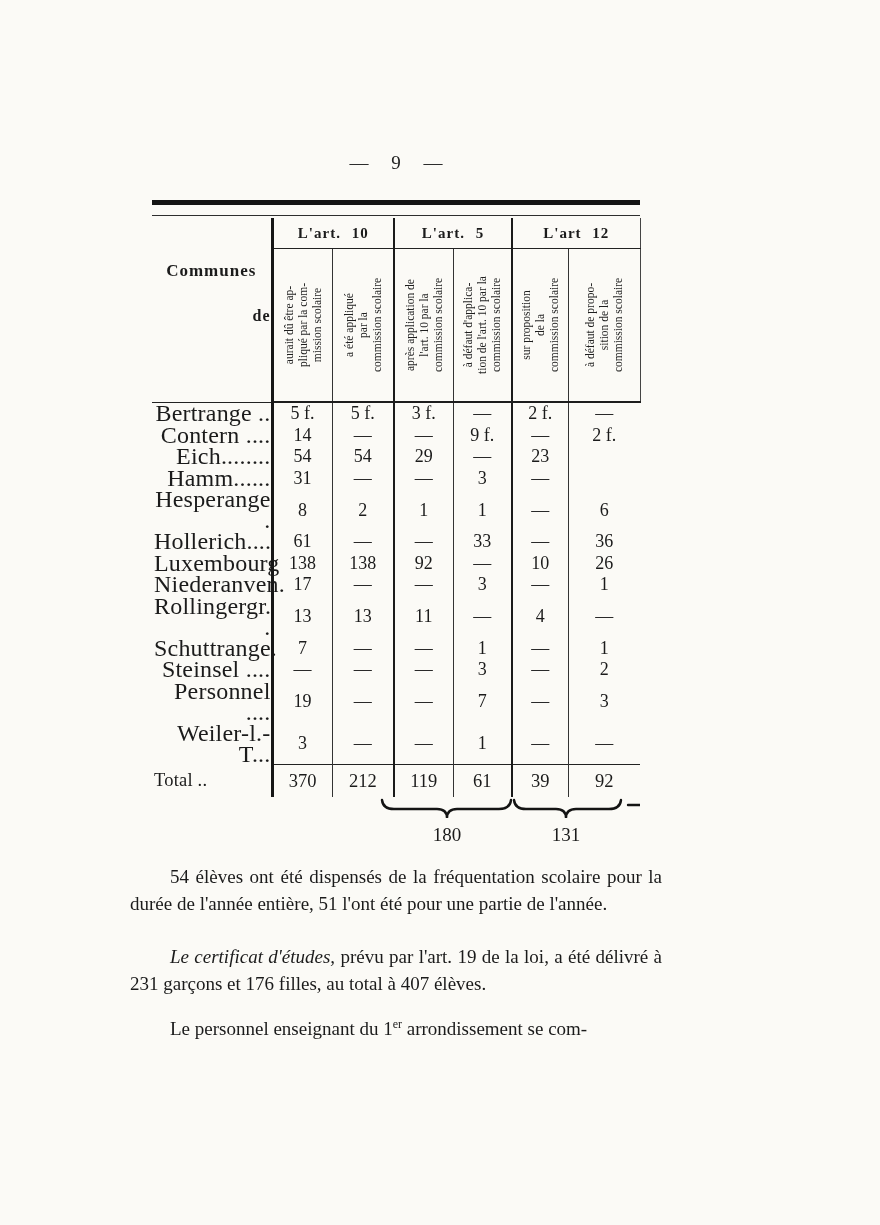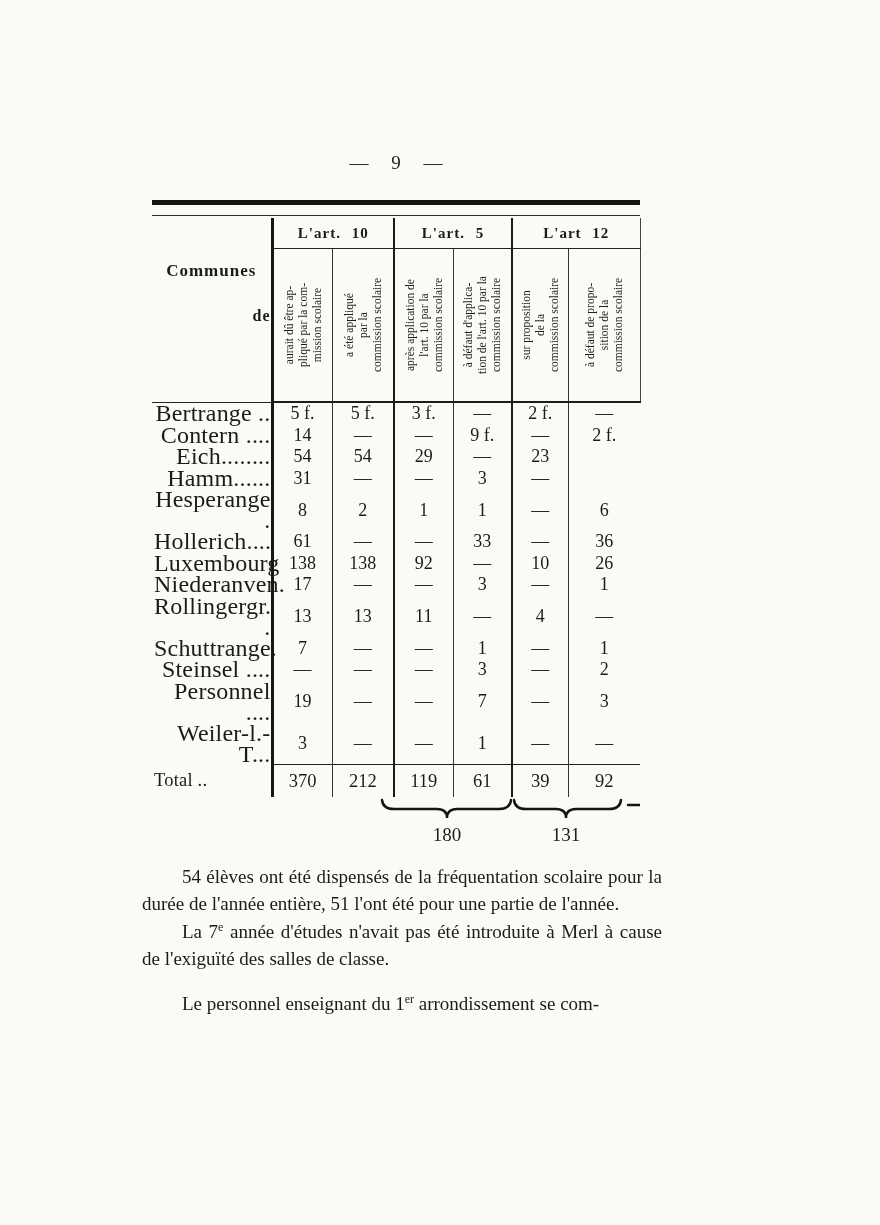--- a/index.html
+++ b/index.html
@@ -58,21 +58,21 @@
   tr.trow td.val{border-top:1.6px solid #222;}
   tr.trow td.commune{text-align:left;padding-right:10px;}
 
   
   .braces{margin-left:22px;display:block;}
   .braces path{stroke:#141414;stroke-width:2.4;fill:none;stroke-linecap:round;}
   .braces text{font-size:19px;fill:#1b1b1b;font-family:"Liberation Serif","DejaVu Serif",serif;}
 
   
   .para{font-size:19px;line-height:27px;text-align:justify;margin:0;}
-  .para.indent{text-indent:40px;margin-left:12px;}
+  .para.indent{text-indent:40px;}
   .p1{margin-top:14px;}
   .p2{margin-top:26px;}
   .p3{margin-top:1px;}
   .ital{font-style:italic;}
   sup{font-size:12px;line-height:0;}
   .section-heading{margin-top:30px;text-align:center;font-style:italic;font-size:19px;letter-spacing:.4px;word-spacing:3px;}
   .p4{margin-top:18px;}
 </style>
 </head>
 <body>
@@ -271,19 +271,19 @@
   <svg class="braces" width="488" height="52">
     <path d="M230,3 Q231,12 242,12 L285,12 Q295,12 295,21 Q295,12 305,12 L347,12 Q358,12 359,3"></path>
     <path d="M362,3 Q363,12 374,12 L404,12 Q414,12 414,21 Q414,12 424,12 L457,12 Q468,12 469,3"></path>
     <path d="M476,8 L492,8"></path>
     <text x="295" y="44" text-anchor="middle">180</text>
     <text x="414" y="44" text-anchor="middle">131</text>
   </svg>
 
   <p class="para indent p1">54 élèves ont été dispensés de la fréquentation scolaire pour la durée de l'année entière, 51 l'ont été pour une partie de l'année.</p>
 
-
-  <p class="para indent p3"><span>La 7</span><sup>e</sup><span> année d'études n'avait pas été introduite à Merl à cause de l'exiguïté des salles de classe.</span></p>
+  <p class="para indent p2"><span class="ital">Le certificat d'études,</span><span> prévu par l'art. 19 de la loi, a été délivré à 231 garçons et 176 filles, au total à 407 élèves.</span></p>
+
 
 
   <p class="para indent p4"><span>Le personnel enseignant du 1</span><sup>er</sup><span> arrondissement se com-</span></p>
 
 </div>
 
 </body></html>

